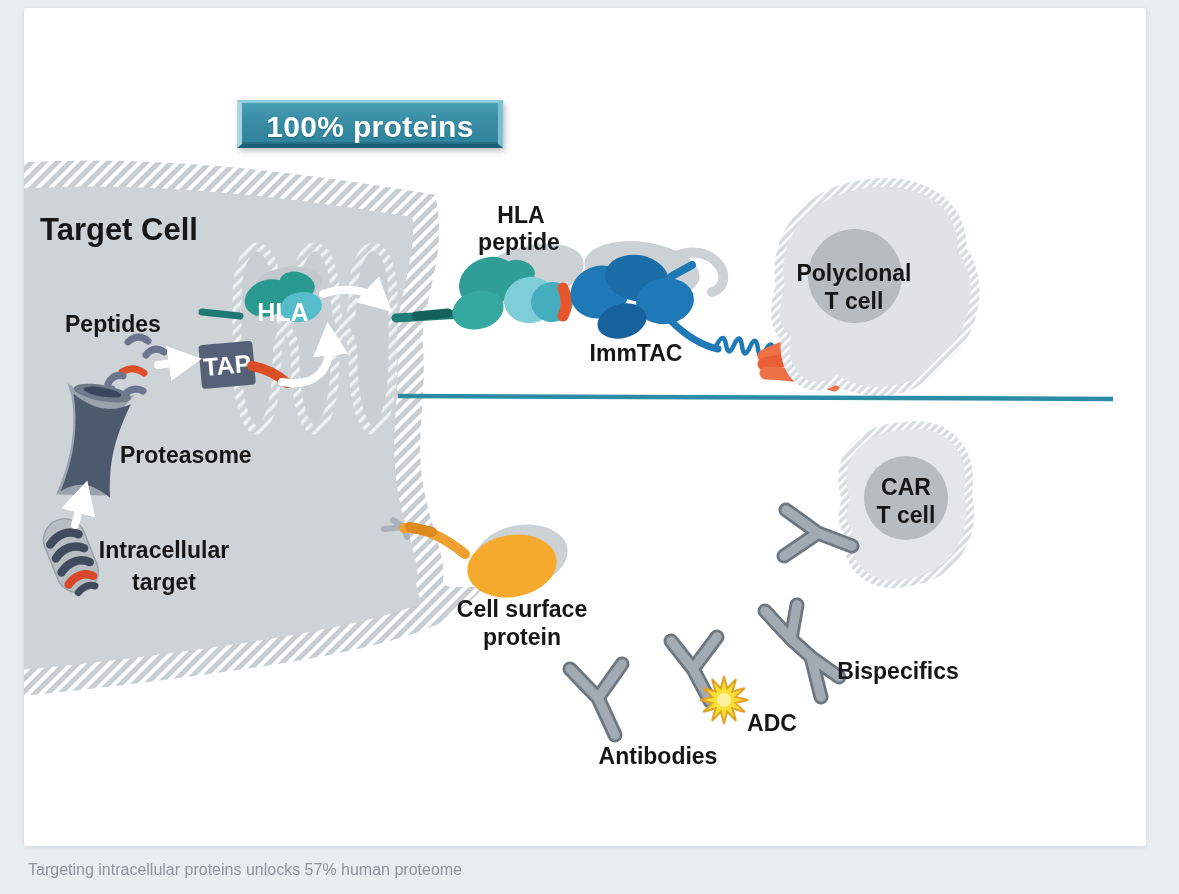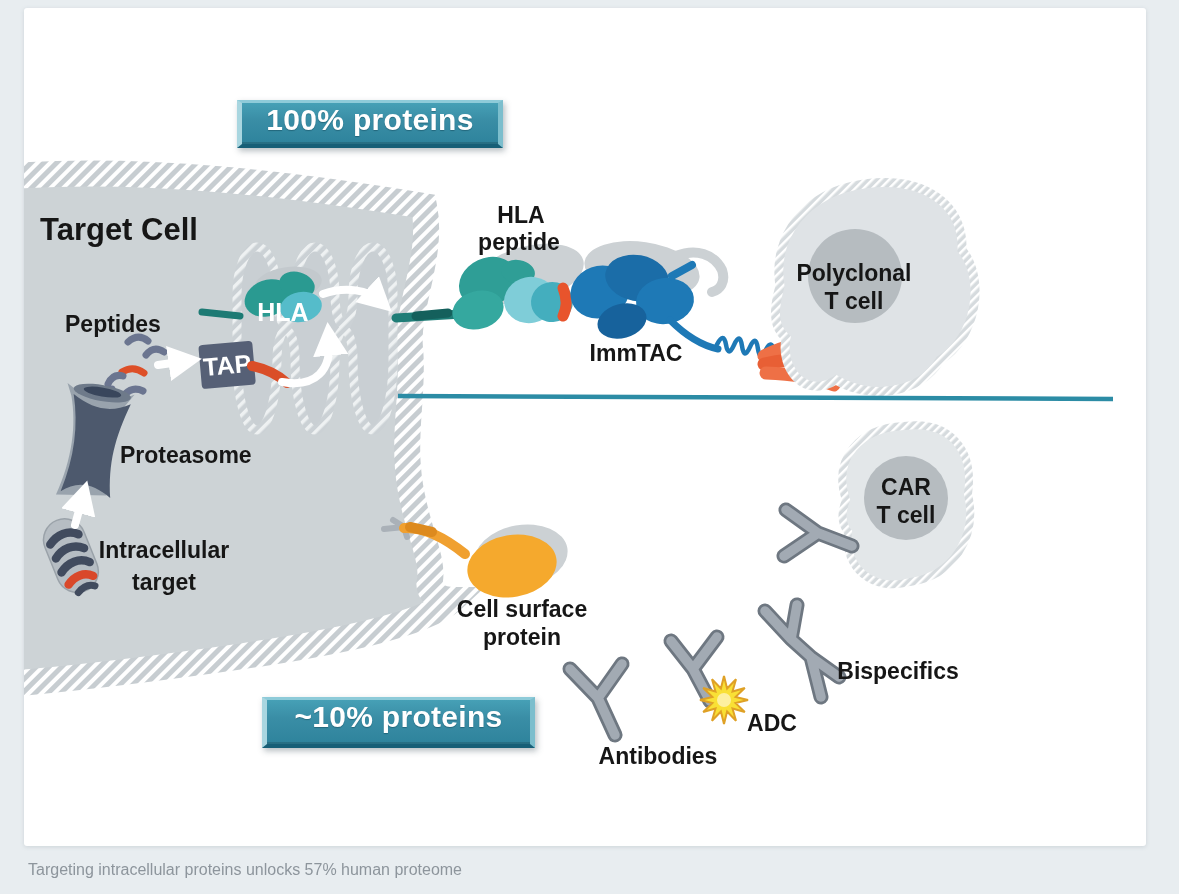--- a/index.html
+++ b/index.html
@@ -16,21 +16,21 @@
   }
   .card svg{position:absolute;left:0;top:0;}
   svg text{
     font-family:"Liberation Sans", sans-serif;
     font-weight:700;fill:#161616;
   }
   .lbl{font-size:23px;}
   .lbl-big{font-size:31px;}
   .lbl-white{fill:#ffffff;font-size:25px;}
   .banner{
-    position:absolute;display:flex;align-items:flex-start;justify-content:center;
+    position:absolute;display:flex;align-items:flex-end;justify-content:center;
     background:linear-gradient(180deg,#46a0b6 0%,#3a8ea6 40%,#2e839c 100%);
     border-top:3px solid #8ecbd9;
     border-left:5px solid #a9d6e0;
     border-right:5px solid #7cbecd;
     border-bottom:4px solid #175f77;
     box-shadow:2px 3px 6px rgba(50,70,80,.35), inset 0 -2px 0 rgba(0,0,0,.15);
     color:#ffffff;font-weight:700;font-size:30px;letter-spacing:.3px;
     text-shadow:0 1px 1px rgba(0,40,55,.35);
     box-sizing:border-box;
   }
@@ -223,18 +223,15 @@
     <g>
       <path class="ab-outline" d="M 741 603 L 767 631 L 773 597 M 767 631 L 787 649 L 815 669 M 787 649 L 797 689"></path>
       <path class="ab-fill" d="M 741 603 L 767 631 L 773 597 M 767 631 L 787 649 L 815 669 M 787 649 L 797 689"></path>
     </g>
     <text class="lbl" x="874" y="671" text-anchor="middle">Bispecifics</text>
   </svg>
 
   <div class="banner banner-top">
     <span>100% proteins</span>
   </div>
-  <div class="banner banner-bottom">
-    <span>~10% proteins</span>
-  </div>
 </div>
 
 <div class="caption">Targeting intracellular proteins unlocks 57% human proteome</div>
 
 </body></html>

